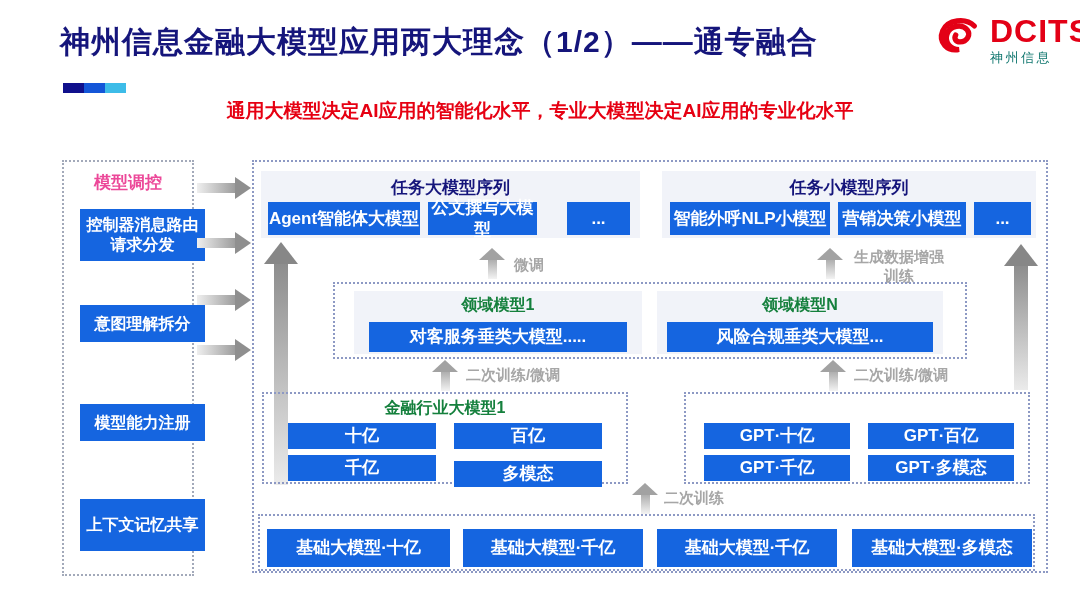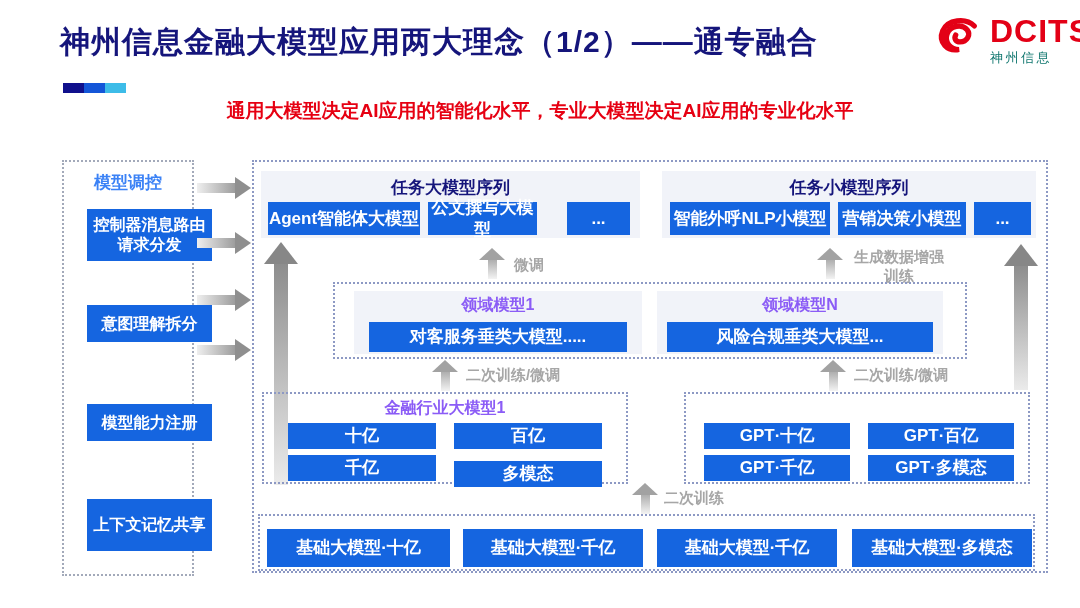--- a/index.html
+++ b/index.html
@@ -17,26 +17,26 @@
   .seg1{background:#10108C;} .seg2{background:#1456D8;} .seg3{background:#3DBCE8;}
   .subtitle { left:100px; top:98px; width:880px; text-align:center; font-size:19px; font-weight:bold; color:#E60012; }
 
   .logo { left:936px; top:15px; display:flex; align-items:center; gap:6px; }
   .logo-text { display:flex; flex-direction:column; line-height:1.05; }
   .logo-brand { color:#E30016; font-weight:bold; font-size:32px; letter-spacing:1px; }
   .logo-cn { color:#0f766e; font-size:13px; letter-spacing:2.5px; margin-top:2px; }
 
   
   .sidebar { left:62px; top:160px; width:132px; height:416px; border:2px dotted #A3AABA; }
-  .sidebar-title { text-align:center; margin-top:9px; font-size:17px; font-weight:bold; color:#3b82f6; }
+  .sidebar-title { text-align:center; margin-top:9px; font-size:17px; font-weight:bold; color:#ec4899; }
   .chip {
     background:#1565E0; color:#fff; font-weight:bold; text-align:center;
     display:flex; align-items:center; justify-content:center; line-height:1.25;
   }
-  .sb-chip { left:23px; width:125px; font-size:16px; }
+  .sb-chip { left:16px; width:125px; font-size:16px; }
   .sb1{ top:47px; height:52px; } .sb2{ top:143px; height:37px; }
   .sb3{ top:242px; height:37px; } .sb4{ top:337px; height:52px; }
 
   
   .arr-r { width:54px; height:22px; }
   .arr-r .shaft { position:absolute; left:0; top:6px; width:38px; height:10px;
                   background:linear-gradient(to right,#efefef,#9d9d9d); }
   .arr-r .head { position:absolute; left:38px; top:0; width:0; height:0;
                  border-top:11px solid transparent; border-bottom:11px solid transparent;
                  border-left:16px solid #8f8f8f; }
@@ -48,21 +48,21 @@
   .arr-sm { width:27px; height:31px; }
   .arr-sm .head { border-left:13px solid transparent; border-right:13px solid transparent; border-bottom:12px solid #a2a2a2; }
   .arr-sm .shaft { left:9px; width:9px; top:11px; background:linear-gradient(to top,#f3f3f3,#ababab); }
 
   .glabel { color:#A6A6A6; font-weight:bold; font-size:15px; white-space:nowrap; }
 
   
   .main-box { left:252px; top:160px; width:796px; height:413px; border:2px dotted #8D99C4; }
   .panel { background:#F1F3F9; }
   .panel-title { text-align:center; font-size:17px; font-weight:bold; color:#15157B; margin-top:5px; }
-  .panel-title-sm { text-align:center; font-size:16px; font-weight:bold; color:#8b5cf6; margin-top:4px; }
+  .panel-title-sm { text-align:center; font-size:16px; font-weight:bold; color:#15803d; margin-top:4px; }
   .task-panel { height:67px; top:171px; }
   .tp-large { left:261px; width:379px; }
   .tp-small { left:662px; width:374px; }
   .task-chip { top:31px; height:33px; font-size:17px; }
 
   .domain-box { left:333px; top:282px; width:634px; height:77px; border:2px dotted #8D99C4; }
   .domain-panel { position:absolute; top:7px; height:63px; background:#F1F3F9; }
   .dp1 { left:19px; width:288px; } .dp2 { left:322px; width:286px; }
   .domain-chip { top:31px; height:30px; font-size:17px; }
 

